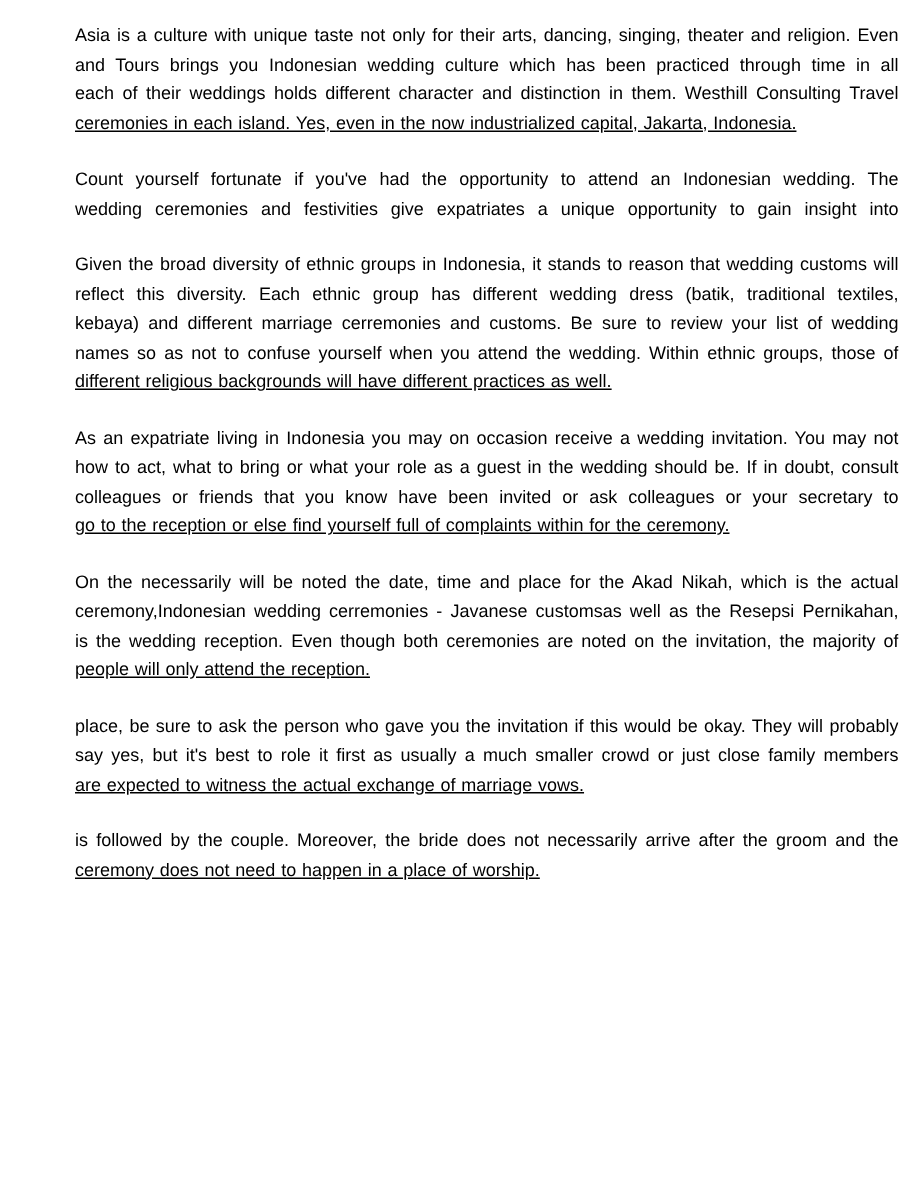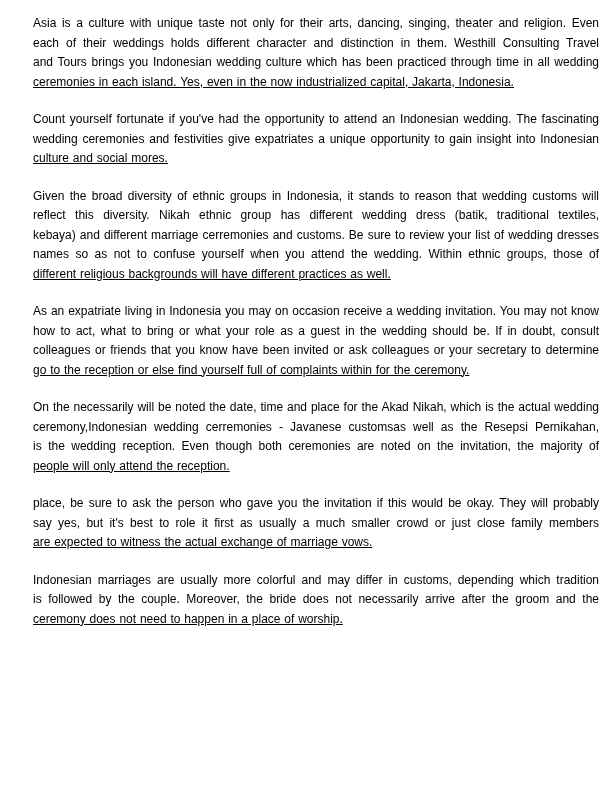--- a/index.html
+++ b/index.html
@@ -17,21 +17,21 @@
     width: 612px;
     height: 792px;
     padding: 14px 13px 0 33px;
     background: #ffffff;
     color: #000000;
     font-family: "Liberation Sans", "DejaVu Sans", sans-serif;
     font-size: 12px;
     line-height: 19.5px;
   }
   .para {
-    margin: 0 0 18px 0;
+    margin: 0 0 18px 17px;
   }
   .line {
     display: block;
     height: 19.5px;
     overflow: hidden;
     text-align: justify;
     text-align-last: justify;
     word-spacing: 0.5px;
   }
   .line.last {
@@ -39,34 +39,33 @@
     text-decoration: underline;
   }
 </style>
 </head>
 <body>
 
 <div class="page">
 
   <p class="para">
     <span class="line">Asia is a culture with unique taste not only for their arts, dancing, singing, theater and religion. Even</span>
+    <span class="line">and Tours brings you Indonesian wedding culture which has been practiced through time in all wedding</span>
     <span class="line">each of their weddings holds different character and distinction in them. Westhill Consulting Travel</span>
-    <span class="line">and Tours brings you Indonesian wedding culture which has been practiced through time in all wedding</span>
     <span class="line last">ceremonies in each island. Yes, even in the now industrialized capital, Jakarta, Indonesia.</span>
   </p>
 
   <p class="para">
     <span class="line">Count yourself fortunate if you've had the opportunity to attend an Indonesian wedding. The fascinating</span>
     <span class="line">wedding ceremonies and festivities give expatriates a unique opportunity to gain insight into Indonesian</span>
-    <span class="line last">culture and social mores.</span>
   </p>
 
   <p class="para">
     <span class="line">Given the broad diversity of ethnic groups in Indonesia, it stands to reason that wedding customs will</span>
-    <span class="line">reflect this diversity. Nikah ethnic group has different wedding dress (batik, traditional textiles,</span>
+    <span class="line">reflect this diversity. Each ethnic group has different wedding dress (batik, traditional textiles,</span>
     <span class="line">kebaya) and different marriage cerremonies and customs. Be sure to review your list of wedding dresses</span>
     <span class="line">names so as not to confuse yourself when you attend the wedding. Within ethnic groups, those of</span>
     <span class="line last">different religious backgrounds will have different practices as well.</span>
   </p>
 
   <p class="para">
     <span class="line">As an expatriate living in Indonesia you may on occasion receive a wedding invitation. You may not know</span>
     <span class="line">how to act, what to bring or what your role as a guest in the wedding should be. If in doubt, consult</span>
     <span class="line">colleagues or friends that you know have been invited or ask colleagues or your secretary to determine</span>
     <span class="line last">go to the reception or else find yourself full of complaints within for the ceremony.</span>
@@ -79,18 +78,17 @@
     <span class="line last">people will only attend the reception.</span>
   </p>
 
   <p class="para">
     <span class="line">place, be sure to ask the person who gave you the invitation if this would be okay. They will probably</span>
     <span class="line">say yes, but it's best to role it first as usually a much smaller crowd or just close family members</span>
     <span class="line last">are expected to witness the actual exchange of marriage vows.</span>
   </p>
 
   <p class="para">
-    <span class="line">Indonesian marriages are usually more colorful and may differ in customs, depending which tradition</span>
     <span class="line">is followed by the couple. Moreover, the bride does not necessarily arrive after the groom and the</span>
     <span class="line last">ceremony does not need to happen in a place of worship.</span>
   </p>
 
 </div>
 
 </body></html>

